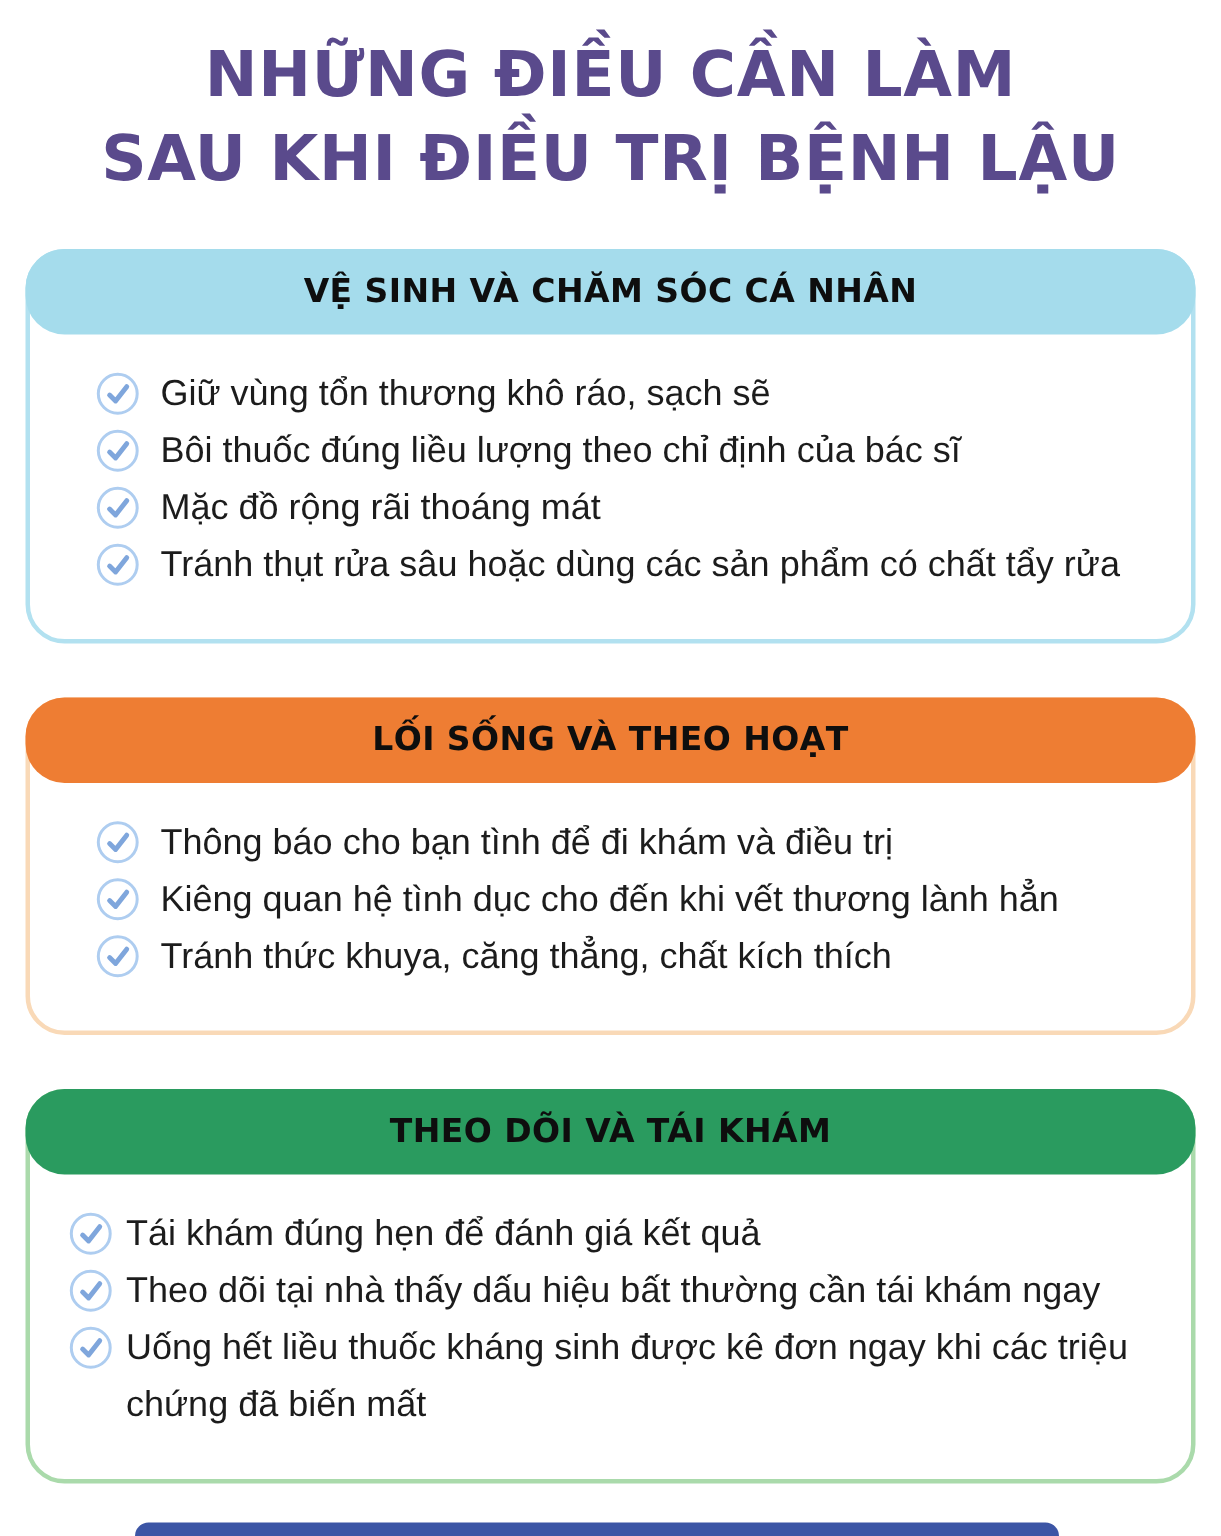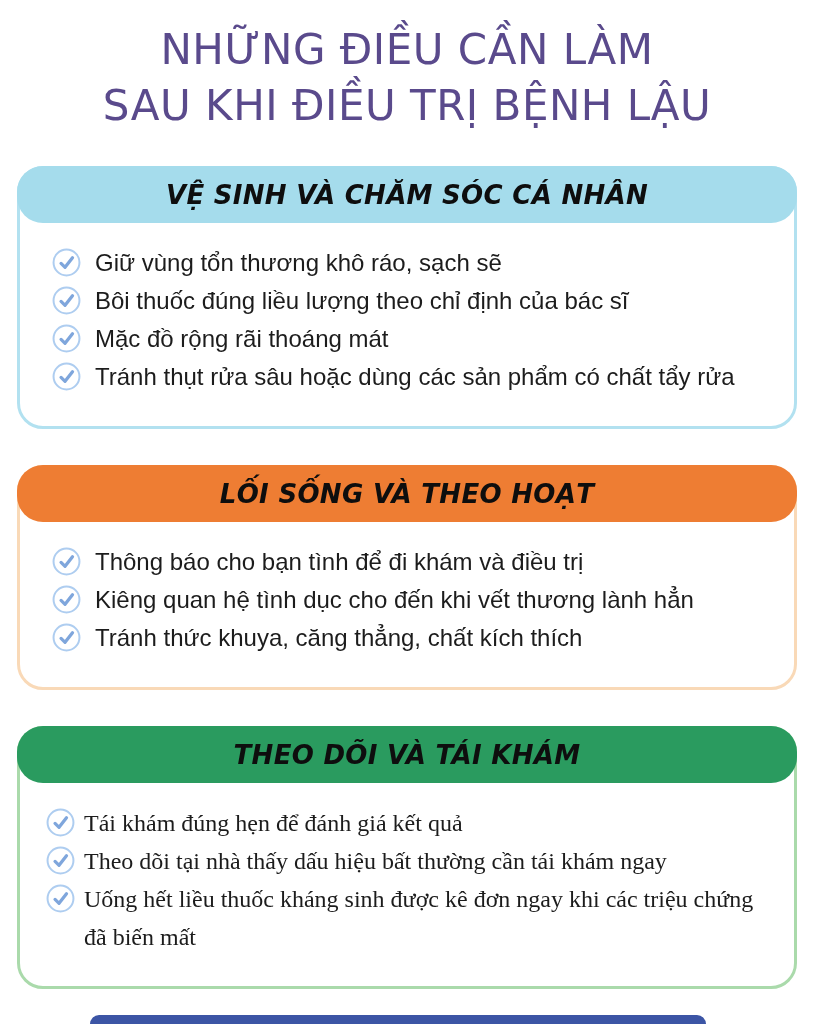--- a/index.html
+++ b/index.html
@@ -8,21 +8,21 @@
     width: 814px; height: 1024px;
     font-family: "Liberation Sans", "DejaVu Sans", sans-serif;
     overflow: hidden;
   }
   .page { position: relative; width: 814px; height: 1024px; background: #ffffff; }
 
   .title {
     padding-top: 22px;
     text-align: center;
     font-family: "DejaVu Sans", sans-serif;
-    font-weight: normal;
+    font-weight: bold;
     font-size: 42px;
     line-height: 1.34;
     letter-spacing: 0.5px;
   }
   .title span { display: block; }
 
   .sections { position: absolute; left: 17px; right: 17px; top: 166px; }
 
   .card {
     position: relative;
@@ -34,43 +34,42 @@
   .card-header {
     margin: -3px -3px 0 -3px;
     height: 57px;
     border-radius: 26px;
     display: flex; align-items: center; justify-content: center;
     background: var(--header-c, #dddddd);
   }
   .card-header-text {
     font-family: "DejaVu Sans", sans-serif;
     font-weight: bold;
-    font-size: 26px;
+    font-size: 22px;
     color: #0e0e0e;
     letter-spacing: 0.3px;
-    font-style: italic;
   }
   .items {
     list-style: none;
-    padding: 21px 18px 30px 32px;
+    padding: 21px 18px 30px 44px;
   }
   .item {
     display: flex;
     align-items: flex-start;
     gap: 14px;
     font-size: 24px;
     line-height: 38px;
     color: #1c1c1c;
   }
   .icon { flex: 0 0 auto; width: 29px; height: 29px; margin-top: 4px; display: inline-block; }
   .icon svg { width: 29px; height: 29px; display: block; }
   .item-text { flex: 1 1 auto; }
 
   
-  .card.tight .items { padding-left: 26px; font-family: Liberation Serif, serif; }
+  .card.tight .items { padding-left: 26px; }
   .card.tight .item { gap: 9px; }
 
   .next-bar {
     position: absolute;
     left: 90px; width: 616px;
     bottom: 0; height: 9px;
     border-radius: 9px 9px 0 0;
   }
 </style>
 </head>

